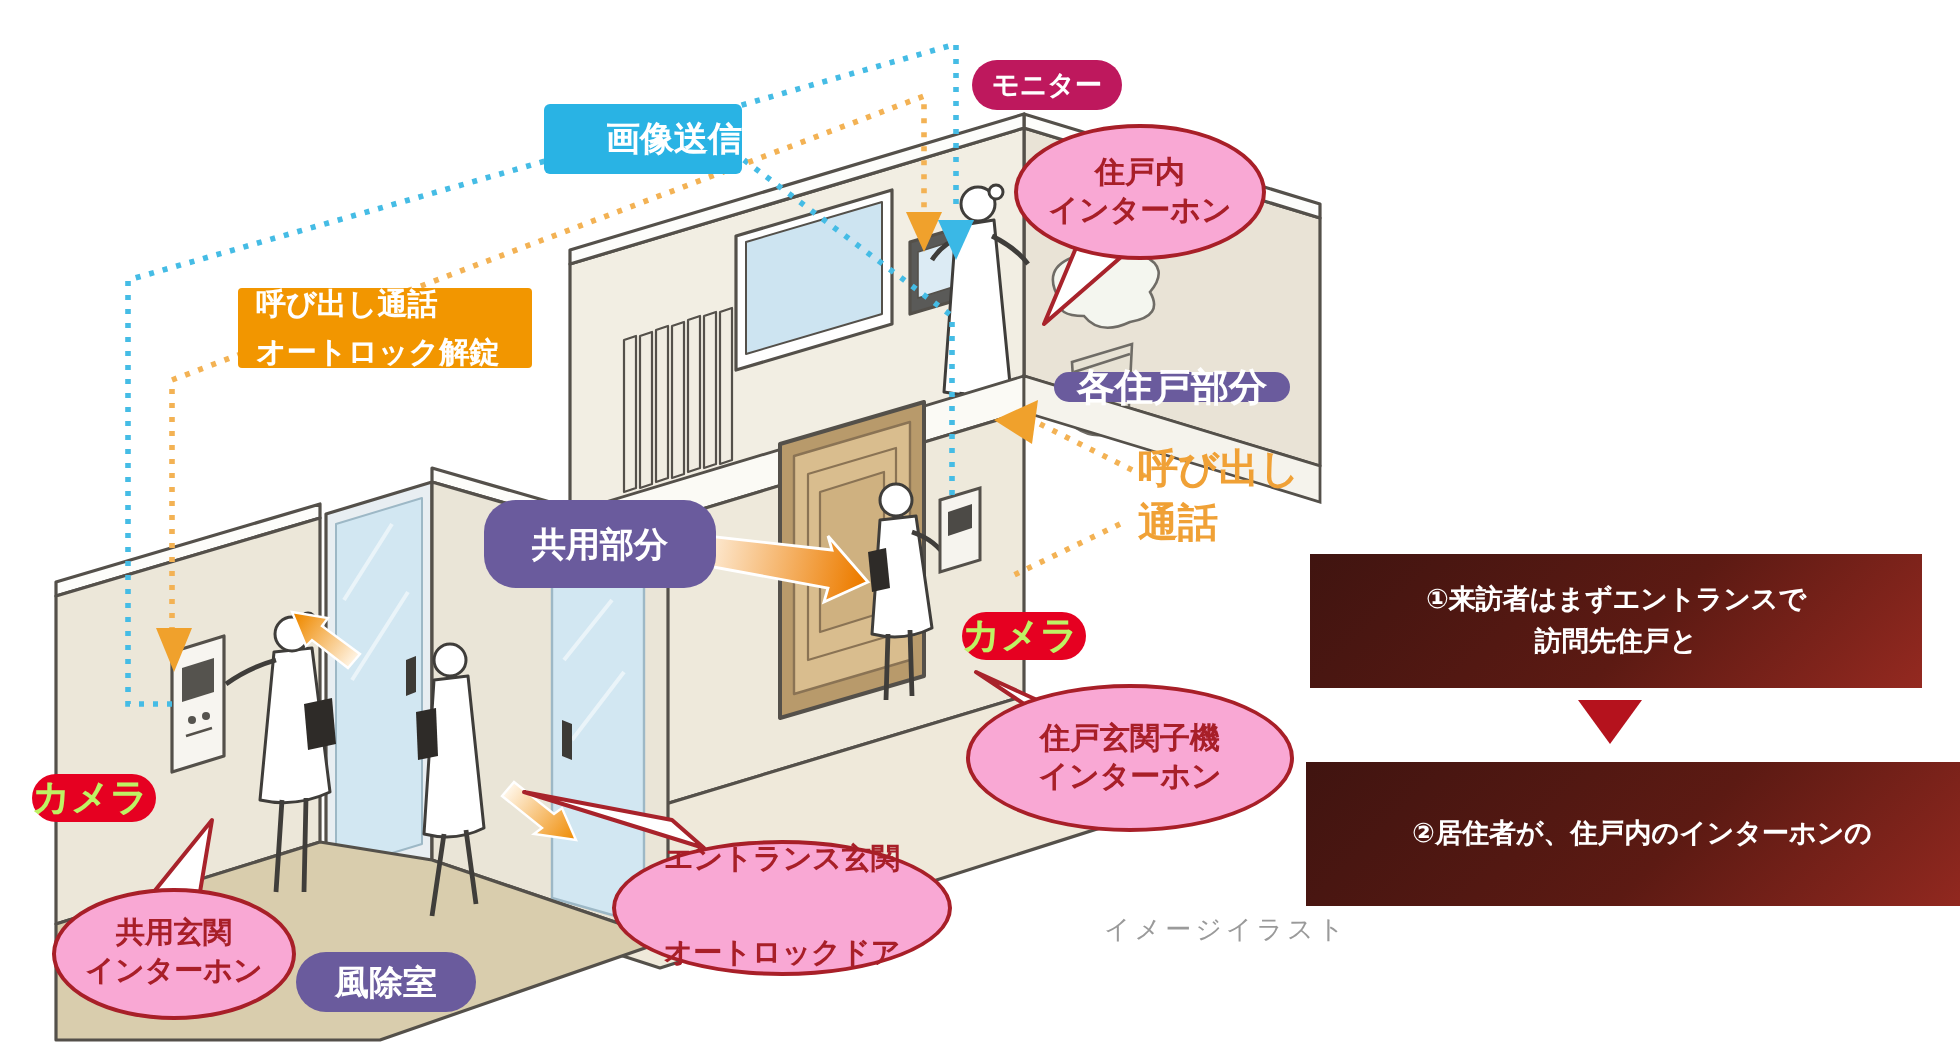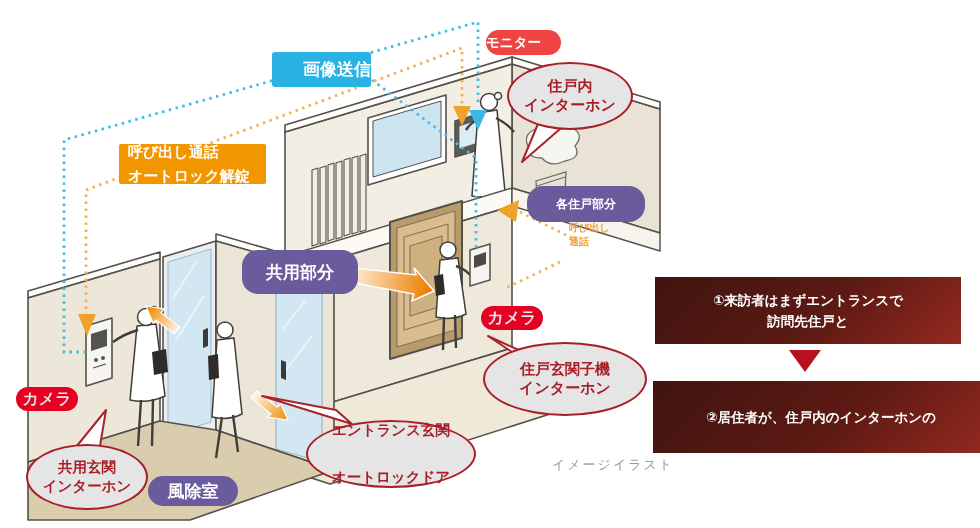--- a/index.html
+++ b/index.html
@@ -11,33 +11,33 @@
   .tagbox-cyan{background:#29b3e4;color:#fff;font-weight:bold;font-size:17px;
     display:flex;align-items:center;justify-content:flex-end;border-radius:3px;}
   
   .tagbox-orange{background:#f29600;color:#fff;font-weight:bold;font-size:15px;
     display:flex;flex-direction:column;justify-content:center;padding-left:9px;
     line-height:1.6;border-radius:2px;}
   
   .pill-purple{background:#6a5b9d;color:#fff;font-weight:bold;
     display:flex;align-items:center;justify-content:center;border-radius:16px;}
   
-  .pill-red{background:#e60021;color:#e5e5e5;font-weight:bold;font-size:16px;
-    display:flex;align-items:center;justify-content:center;border-radius:12px;}
-  
-  .pill-black{background:#ef4444;color:#fff;font-weight:bold;font-size:13.5px;
-    display:flex;align-items:center;justify-content:flex-start;border-radius:13px;}
-  
-  .bubble{background:#e5e5e5;border:2.5px solid #a81f28;border-radius:50%;
+  .pill-red{background:#e60021;color:#bef264;font-weight:bold;font-size:19px;
+    display:flex;align-items:center;border-radius:12px;}
+  
+  .pill-black{background:#be185d;color:#fff;font-weight:bold;font-size:13.5px;
+    display:flex;align-items:center;justify-content:center;border-radius:13px;}
+  
+  .bubble{background:#f9a8d4;border:2.5px solid #a81f28;border-radius:50%;
     color:#a81f28;font-weight:bold;font-size:15px;line-height:1.3;
     display:flex;flex-direction:column;align-items:center;justify-content:center;
     text-align:center;}
   .bubble.small{font-size:14.5px;}
   
-  .orange-text{color:#f0a136;font-weight:bold;font-size:10px;line-height:1.35;}
+  .orange-text{color:#f0a136;font-weight:bold;font-size:20px;line-height:1.35;}
   
   .caption{color:#9a9a9a;font-size:13px;letter-spacing:2px;}
   
   .step-box{background:linear-gradient(135deg,#401410 0%,#5c1a13 55%,#942920 100%);
     color:#fff;font-weight:bold;font-size:13.5px;line-height:1.5;text-align:center;
     display:flex;flex-direction:column;justify-content:center;}
   .arrow-down-red{width:0;height:0;border-left:16px solid transparent;
     border-right:16px solid transparent;border-top:22px solid #b5121d;}
 </style>
 </head>
@@ -218,21 +218,21 @@
 <div class="abs bubble" style="left:507px;top:62px;width:126px;height:68px;">
   <span>住戸内</span>
   <span>インターホン</span>
 </div>
 
 <div class="abs tagbox-orange" style="left:119px;top:144px;width:147px;height:40px;">
   <span>呼び出し通話</span>
   <span>オートロック解錠</span>
 </div>
 
-<div class="abs pill-purple" style="left:527px;top:186px;width:118px;height:36px;font-size:12px;">
+<div class="abs pill-purple" style="left:527px;top:186px;width:118px;height:15px;font-size:19px;">
   <span>各住戸部分</span>
 </div>
 
 <div class="abs orange-text" style="left:569px;top:221px;">
   <div>呼び出し</div>
   <div>通話</div>
 </div>
 
 <div class="abs pill-purple" style="left:242px;top:250px;width:116px;height:44px;font-size:17px;text-align:right;">
   <span>共用部分</span>

